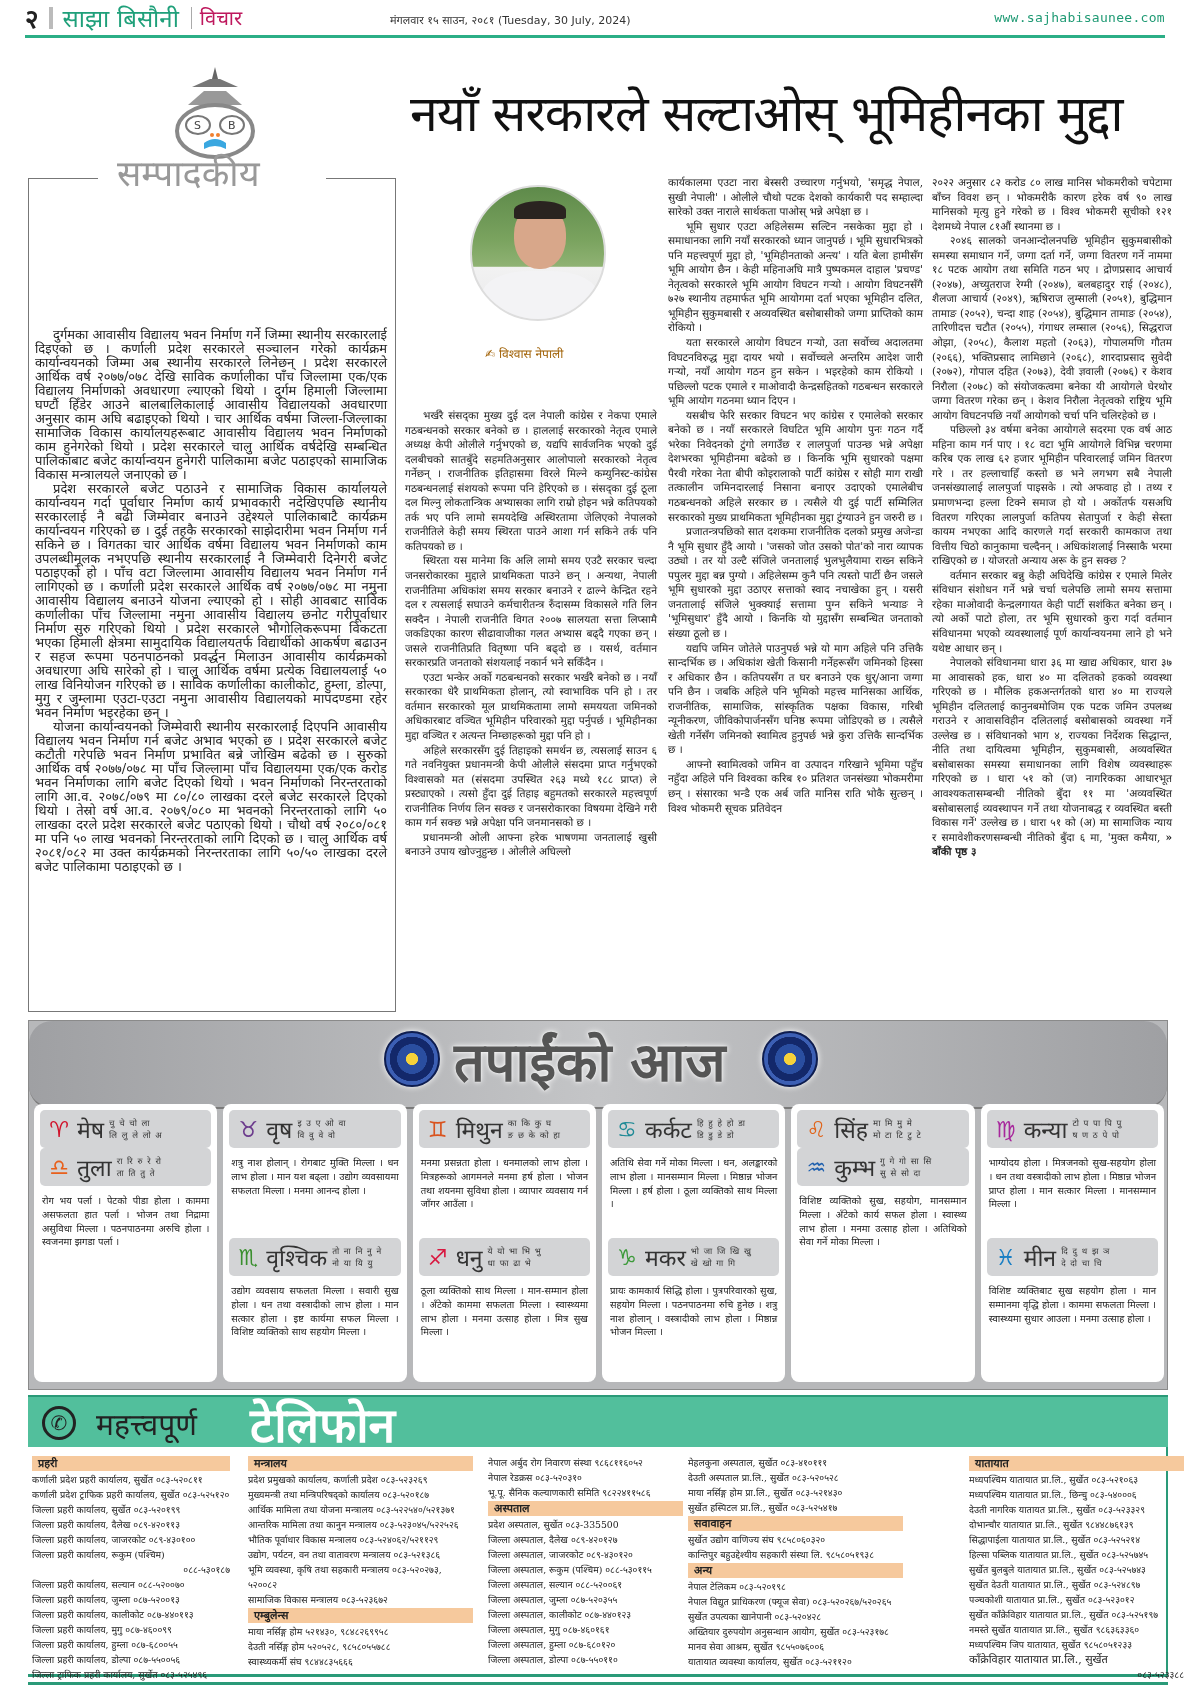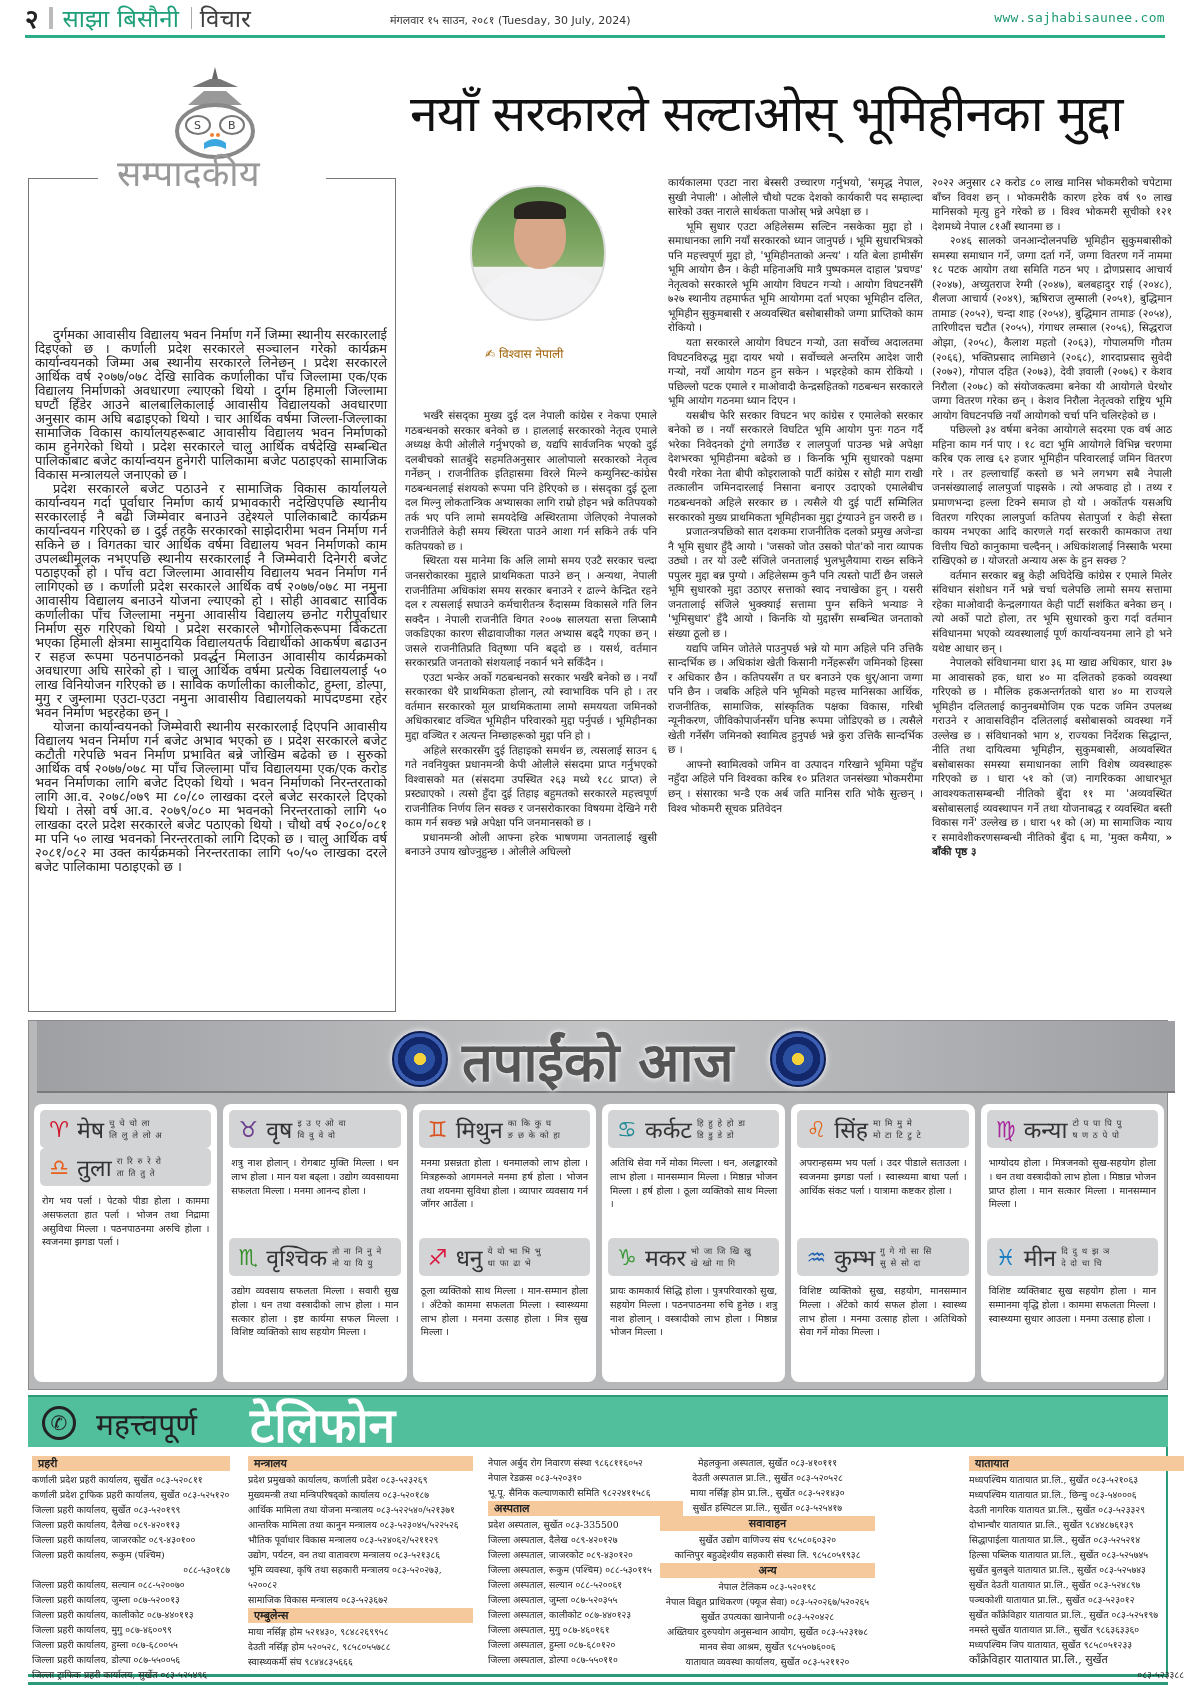--- a/index.html
+++ b/index.html
@@ -5,21 +5,21 @@
   * { box-sizing: border-box; margin: 0; padding: 0; }
   html, body { width: 1200px; height: 1687px; background: #ffffff; overflow: hidden; }
   body { font-family: "DejaVu Sans", "Liberation Sans", sans-serif; color: #222; position: relative; }
 
   
   .masthead { position: absolute; left: 25px; top: 0; width: 1140px; height: 38px; border-bottom: 3px solid #2bae86; display: flex; align-items: center; }
   .mh-page { font-size: 26px; font-weight: bold; color: #222; margin-right: 10px; font-family: "DejaVu Serif", serif; }
   .mh-sep { width: 4px; height: 22px; background: #bbb; margin-right: 10px; }
   .mh-brand { font-size: 24px; color: #1fa07a; margin-right: 12px; }
   .mh-sep2 { width: 1px; height: 22px; background: #aaa; margin-right: 8px; }
-  .mh-section { font-size: 24px; color: #404040; }
+  .mh-section { font-size: 20px; color: #be185d; }
   .mh-date { position: absolute; left: 365px; top: 12px; font-size: 11px; color: #333; }
   .mh-url { position: absolute; right: 0; top: 10px; font-size: 13px; color: #1f9a74; font-family: "DejaVu Sans Mono", monospace; letter-spacing: 0.3px; }
 
   
   .logo { position: absolute; left: 170px; top: 65px; width: 90px; height: 100px; }
 
   
   .editorial { position: absolute; left: 28px; top: 178px; width: 368px; height: 834px; border: 1px solid #777; border-top: none; }
   .editorial::before { content: ""; position: absolute; left: -1px; top: 0; width: 70px; border-top: 1px solid #777; }
   .editorial::after { content: ""; position: absolute; right: -1px; top: 0; width: 70px; border-top: 1px solid #777; }
@@ -42,21 +42,21 @@
   .col { position: absolute; font-size: 10.5px; line-height: 14.55px; text-align: justify; color: #222; font-family: "DejaVu Serif", serif; }
   .col p { text-indent: 18px; }
   .col p.noind { text-indent: 0; }
   .c1 { left: 405px; top: 408px; width: 252px; }
   .c2 { left: 668px; top: 175px; width: 255px; }
   .c3 { left: 932px; top: 175px; width: 240px; }
   .cont { font-weight: bold; }
 
   
   .horo { position: absolute; left: 28px; top: 1020px; width: 1140px; height: 370px; background: #b7b8ba; border: 1px solid #8a8a8a; }
-  .horo-head { position: absolute; left: 8px; top: 0; width: 100%; height: 72px; background: linear-gradient(90deg, #9fa0a3, #c4c5c7 50%, #9fa0a3); border-bottom: 2px solid #7a7a7a; }
+  .horo-head { position: absolute; left: 0; top: 0; width: 100%; height: 88px; background: linear-gradient(90deg, #9fa0a3, #c4c5c7 50%, #9fa0a3); border-bottom: 2px solid #7a7a7a; border-radius: 23px; }
   .horo-title { position: absolute; left: 425px; top: 2px; font-size: 54px; font-weight: bold; color: #555; text-shadow: 0 0 6px #fff, 0 0 2px #fff; }
   .wheel { position: absolute; top: 10px; width: 56px; height: 56px; border-radius: 50%; background: radial-gradient(circle, #f6d23a 0 16%, #2a4ea0 17% 40%, #13286a 41% 60%, #3c5fb4 61% 100%); border: 2px solid #0e1d50; box-shadow: 0 0 6px #fff; }
   .wheel.l { left: 355px; } .wheel.r { left: 733px; }
   .horo-grid { position: absolute; left: 5px; top: 83px; width: 1130px; display: grid; grid-template-columns: repeat(6, 1fr); gap: 6px; }
   .zcard { background: #fff; border-radius: 8px; height: 278px; padding: 6px; display: flex; flex-direction: column; }
   .zbanner { background: #d3d4d6; border-radius: 5px; height: 38px; display: flex; align-items: center; padding: 0 4px; }
   .zicon { width: 30px; height: 30px; flex: none; border-radius: 50%; display: flex; align-items: center; justify-content: center; font-size: 22px; }
   .zname { font-size: 23px; color: #333; margin: 0 5px 0 3px; white-space: nowrap; }
   .zsyl { font-size: 8.5px; line-height: 12px; color: #333; letter-spacing: 1px; }
   .ztext { font-size: 9.6px; line-height: 13.8px; color: #222; margin: 8px 2px 12px; text-align: justify; height: 70px; font-family: "DejaVu Serif", serif; }
@@ -69,21 +69,21 @@
   .tel-body { position: absolute; left: 28px; top: 1447px; width: 1140px; height: 230px; border-right: 2px solid #2a9a78; border-bottom: 3px solid #2a9a78; }
   .tel-bottom { position: absolute; left: 28px; top: 1682px; width: 1140px; height: 3px; background: #2a9a78; }
   .tcol { position: absolute; top: 8px; font-size: 9.3px; line-height: 15px; color: #222; font-family: "DejaVu Serif", serif; }
   .tcat { background: #f6c99d; font-weight: bold; font-size: 11px; padding: 0 6px; height: 15px; line-height: 15px; margin: 1px 0; color: #222; }
   .tline { white-space: nowrap; overflow: hidden; }
   .tline.wrap { white-space: normal; }
   .tline.right { text-align: right; }
   .t1 { left: 4px; width: 198px; }
   .t2 { left: 220px; width: 225px; }
   .t3 { left: 460px; width: 195px; }
-  .t4 { left: 632px; width: 215px; text-align: center; }
+  .t4 { left: 660px; width: 215px; }
   .t5 { left: 898px; width: 215px; margin-left: 43px; }
 </style>
 </head>
 <body>
 
 <header class="masthead">
   <span class="mh-page">२</span>
   <span class="mh-sep"></span>
   <span class="mh-brand">साझा बिसौनी</span>
   <span class="mh-sep2"></span>
@@ -218,21 +218,20 @@
       </div>
       <div class="ztext">प्रायः कामकार्य सिद्धि होला । पुत्रपरिवारको सुख, सहयोग मिल्ला । पठनपाठनमा रुचि हुनेछ । शत्रु नाश होलान् । वस्त्रादीको लाभ होला । मिष्ठान्न भोजन मिल्ला ।</div>
     </div>
 
     <div class="zcard">
       <div class="zbanner">
         <span class="zicon" style="color:#e0641a">♌</span>
         <span class="zname">सिंह</span>
         <span class="zsyl"><span>मा मि मु मे</span><br><span>मो टा टि टु टे</span></span>
       </div>
-      <div class="ztext">अपरान्हसम्म भय पर्ला । उदर पीडाले सताउला । स्वजनमा झगडा पर्ला । स्वास्थ्यमा बाधा पर्ला । आर्थिक संकट पर्ला । यात्रामा कष्टकर होला ।</div>
       <div class="zbanner">
         <span class="zicon" style="color:#1d5fae">♒</span>
         <span class="zname">कुम्भ</span>
         <span class="zsyl"><span>गु गे गो सा सि</span><br><span>सु से सो दा</span></span>
       </div>
       <div class="ztext">विशिष्ट व्यक्तिको सुख, सहयोग, मानसम्मान मिल्ला । अँटेको कार्य सफल होला । स्वास्थ्य लाभ होला । मनमा उत्साह होला । अतिथिको सेवा गर्ने मोका मिल्ला ।</div>
     </div>
 
     <div class="zcard">
       <div class="zbanner">

